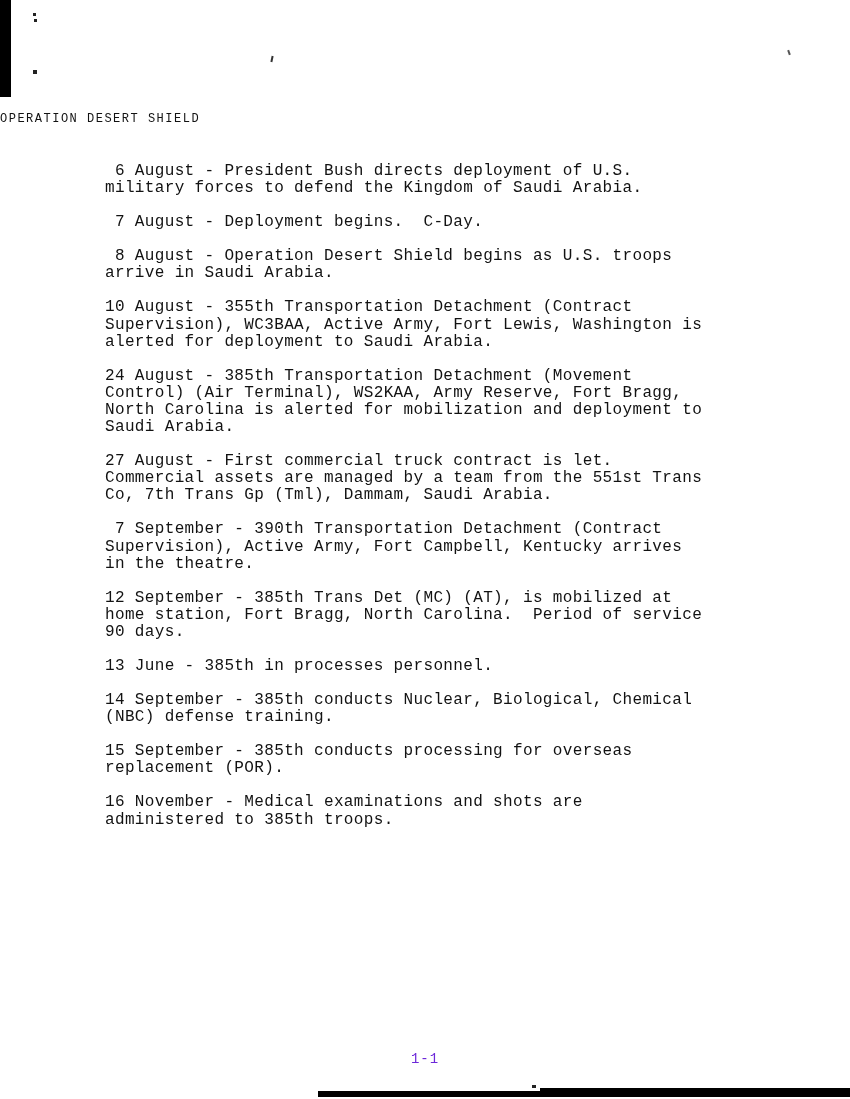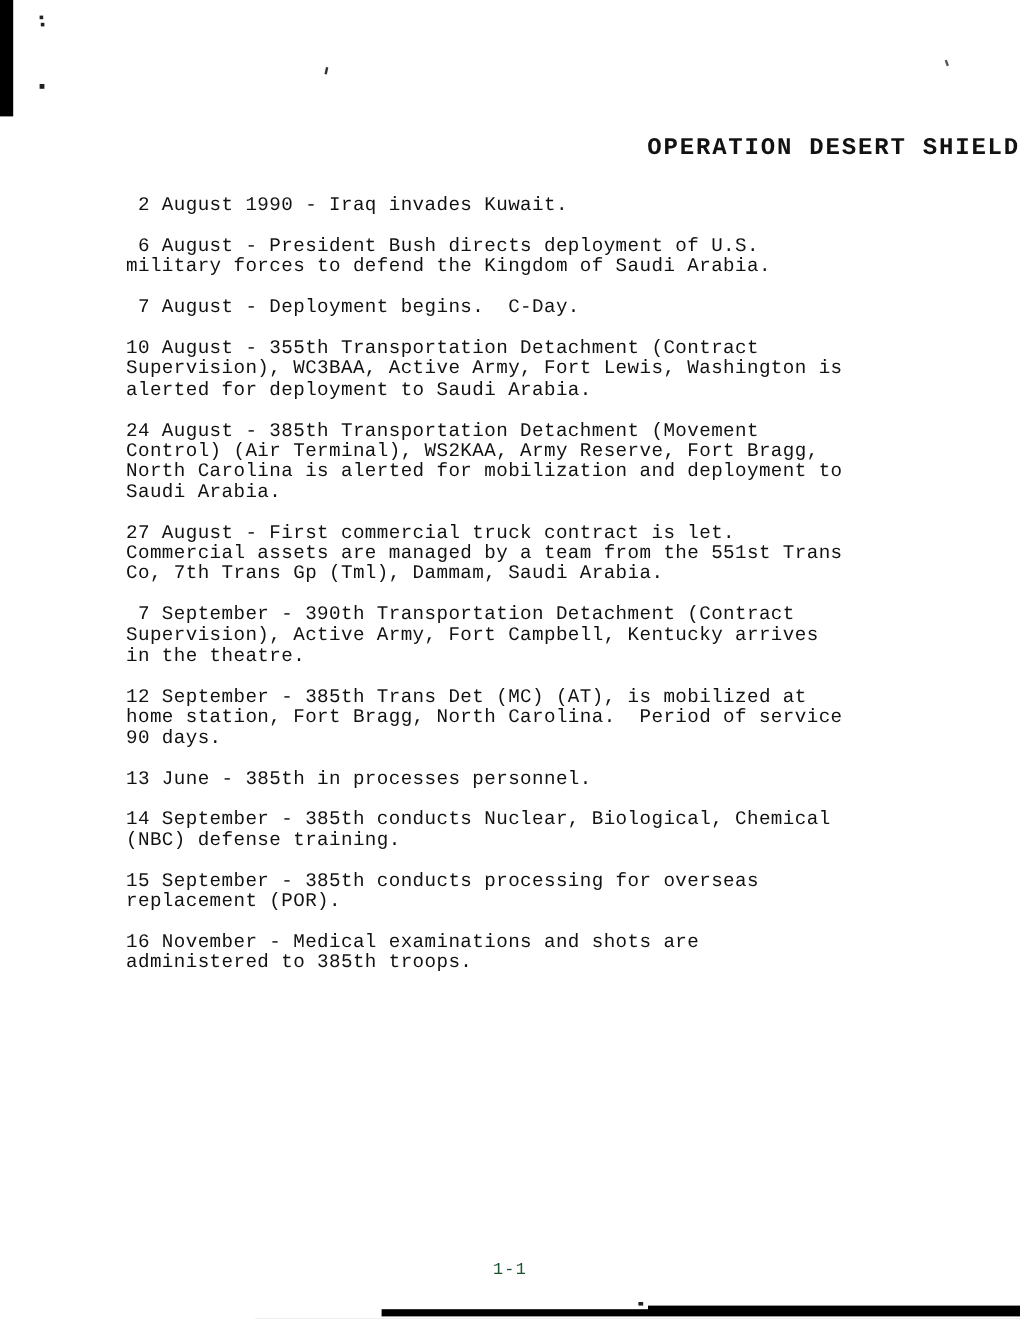--- a/index.html
+++ b/index.html
@@ -16,23 +16,23 @@
     overflow: hidden;
     font-family: "Liberation Mono", "DejaVu Sans Mono", monospace;
     color: #121212;
   }
   .title {
     position: absolute;
     top: 112px;
     left: 0;
     width: 850px;
     margin: 0;
-    text-align: right;
-    font-size: 20px;
-    font-weight: bold;
+    text-align: left;
+    font-size: 12px;
+    font-weight: normal;
     letter-spacing: 1.5px;
     white-space: pre;
   }
   .entries {
     position: absolute;
     top: 163px;
     left: 105px;
     width: 655px;
     font-size: 16px;
     line-height: 17.1px;
@@ -43,21 +43,21 @@
     margin: 0 0 17px 0;
   }
   .footer {
     position: absolute;
     top: 1051px;
     left: 0;
     width: 850px;
     text-align: center;
     font-size: 14px;
     letter-spacing: 1px;
-    color: #14532d;
+    color: #6d28d9;
   }
   
   .artifact {
     position: absolute;
     background: #000;
   }
   .a-left-bar    { left: 0;    top: 0;     width: 11px;  height: 97px; }
   .a-bottom-bar  { left: 318px; top: 1091px; width: 532px; height: 6px; }
   .a-bottom-bar2 { left: 540px; top: 1088px; width: 310px; height: 4px; }
   .a-speck1      { left: 33px;  top: 13px;  width: 3px;  height: 3px; background:#222; }
@@ -78,24 +78,25 @@
   <div class="artifact a-speck2"></div>
   <div class="artifact a-tick1"></div>
   <div class="artifact a-tick2"></div>
   <div class="artifact a-bottom-dot"></div>
   <div class="artifact a-bottom-bar"></div>
   <div class="artifact a-bottom-bar2"></div>
 
   <h1 class="title">OPERATION DESERT SHIELD</h1>
 
   <div class="entries">
-      <div class="entry"> 2 August 1990 - Iraq invades Kuwait.</div>
       <div class="entry"> 6 August - President Bush directs deployment of U.S.
 military forces to defend the Kingdom of Saudi Arabia.</div>
       <div class="entry"> 7 August - Deployment begins.  C-Day.</div>
+      <div class="entry"> 8 August - Operation Desert Shield begins as U.S. troops
+arrive in Saudi Arabia.</div>
       <div class="entry">10 August - 355th Transportation Detachment (Contract
 Supervision), WC3BAA, Active Army, Fort Lewis, Washington is
 alerted for deployment to Saudi Arabia.</div>
       <div class="entry">24 August - 385th Transportation Detachment (Movement
 Control) (Air Terminal), WS2KAA, Army Reserve, Fort Bragg,
 North Carolina is alerted for mobilization and deployment to
 Saudi Arabia.</div>
       <div class="entry">27 August - First commercial truck contract is let.
 Commercial assets are managed by a team from the 551st Trans
 Co, 7th Trans Gp (Tml), Dammam, Saudi Arabia.</div>

